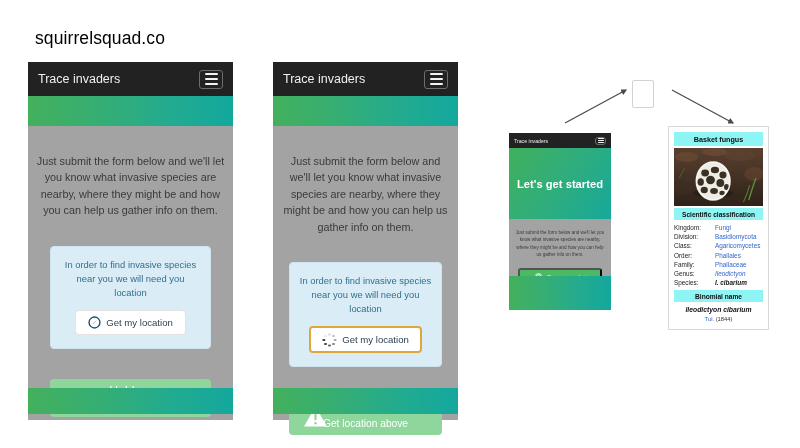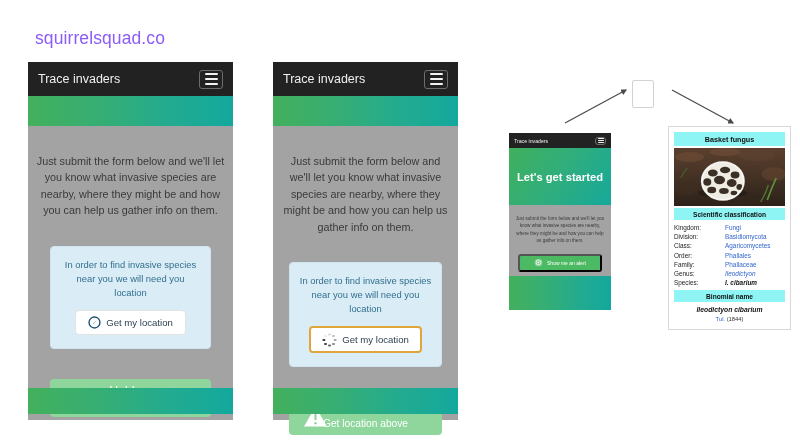--- a/index.html
+++ b/index.html
@@ -7,21 +7,21 @@
     width: 800px; height: 448px;
     background: #ffffff;
     font-family: "Liberation Sans", sans-serif;
     overflow: hidden;
   }
   #board { position: relative; width: 800px; height: 448px; background:#fff; }
 
   
   .site-title {
     position: absolute; left: 35px; top: 28px;
-    font-size: 17.5px; color: #8b5cf6; letter-spacing: .1px;
+    font-size: 17.5px; color: #000000; letter-spacing: .1px;
   }
 
   
   .phone { position: absolute; background:#a3a3a3; }
   .phone-header {
     background: #222222; display:flex; align-items:center;
     justify-content: space-between;
   }
   .phone-title { color:#f0f0f0; }
   .burger {
@@ -208,21 +208,21 @@
 
     <div class="phone-header" style="height:15px; padding:0 5px;">
       <span class="phone-title" style="font-size:5.2px;">Trace invaders</span>
       <span class="burger" style="width:11px; height:8px; gap:1.2px; border-width:.6px;">
         <i style="width:6px;height:1px;"></i>
           <i style="width:6px;height:1px;"></i>
           <i style="width:6px;height:1px;"></i>
       </span>
     </div>
 
-    <div class="hero" style="height:57px;">
+    <div class="hero" style="height:71px;">
       <span class="hero-text" style="font-size:11.2px;">Let's get started</span>
     </div>
 
     <div class="body-copy" style="margin:10px 5px 0 5px; font-size:4.6px; line-height:1.6;">Just submit the form below and we'll let you know what invasive species are nearby, where they might be and how you can help us gather info on them.</div>
 
     <div style="text-align:center; margin-top:9px;">
       <button class="btn-green" style="width:84px; height:18px; font-size:5px; gap:4px;">
         <svg width="9" height="9" viewBox="0 0 20 20">
           <circle cx="10" cy="10" r="8.6" fill="#ffffff" opacity=".34"></circle>
           <circle cx="10" cy="10" r="5.2" fill="none" stroke="#ffffff" stroke-width="1.5"></circle>
@@ -248,21 +248,21 @@
 
   <svg class="arrowsvg" style="left:670px; top:86px;" width="70" height="40" viewBox="0 0 70 40">
     <defs>
       <marker id="ah2" viewBox="0 0 10 10" refX="8" refY="5" markerWidth="5" markerHeight="5" orient="auto-start-reverse">
         <path d="M0 0 L10 5 L0 10 z" fill="#4a4a4a"></path>
       </marker>
     </defs>
     <line x1="2" y1="4" x2="63" y2="37" stroke="#4a4a4a" stroke-width="1.2" marker-end="url(#ah2)"></line>
   </svg>
 
-  <div class="taxobox" style="left:668px; top:126px; width:123px;">
+  <div class="taxobox" style="left:668px; top:126px; width:101px;">
 
     <div class="tb-title" style="font-size:7.2px; padding:2.6px 0;">Basket fungus</div>
 
     <div class="tb-photo" style="height:58px; margin-top:2px;">
       
       <svg width="100%" height="100%" viewBox="0 0 100 58" preserveAspectRatio="none">
         <defs>
           <linearGradient id="soil" x1="0" y1="0" x2="0" y2="1">
             <stop offset="0" stop-color="#5a3f2e"></stop>
             <stop offset=".35" stop-color="#4b3627"></stop>

